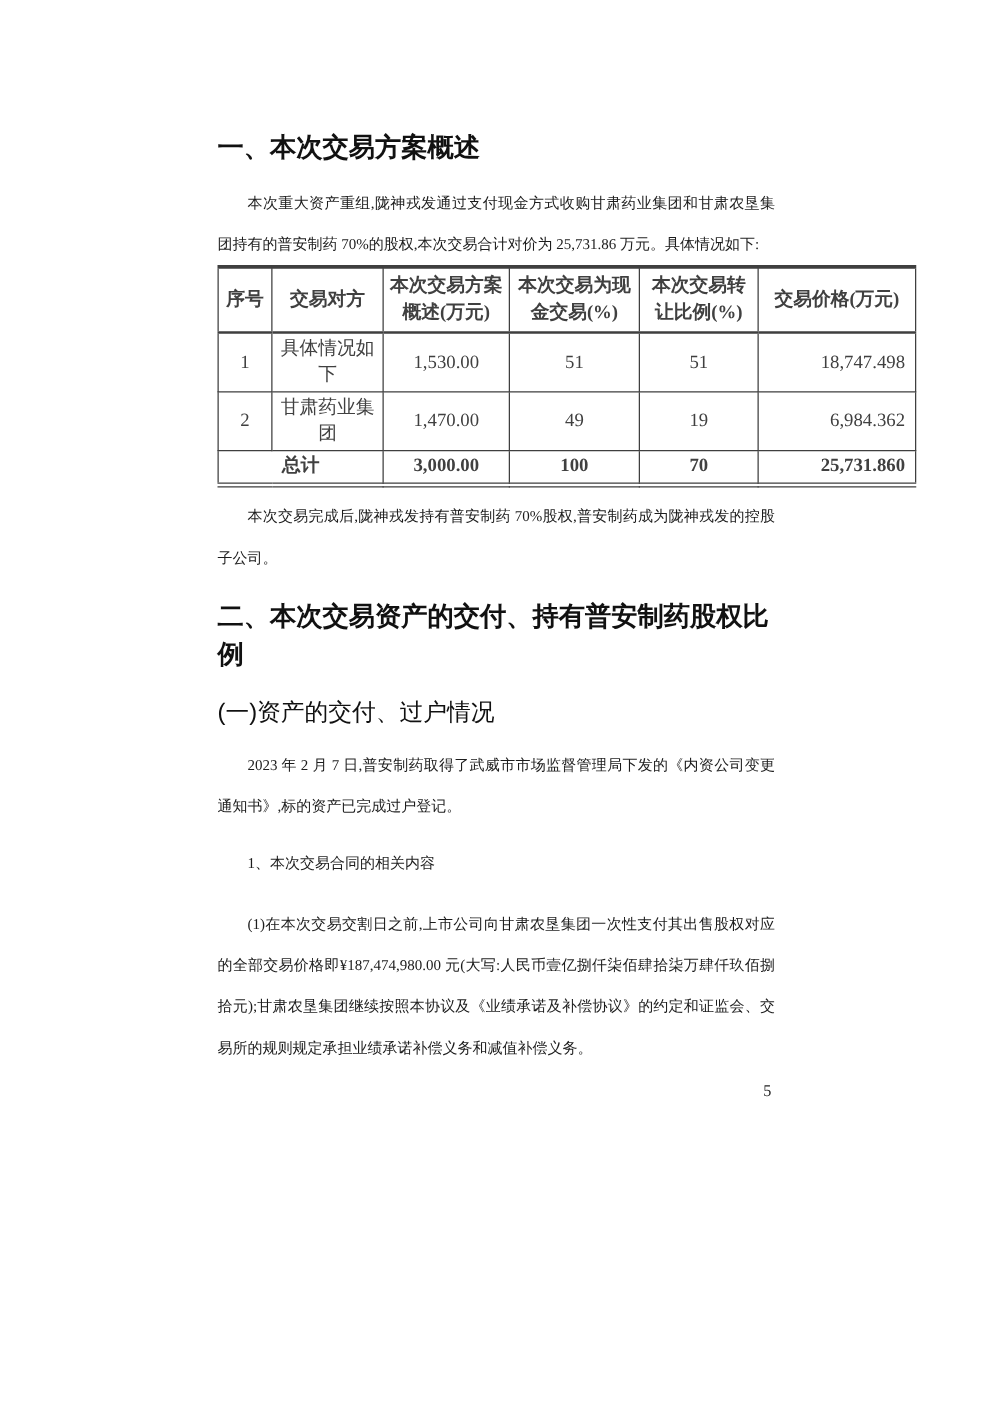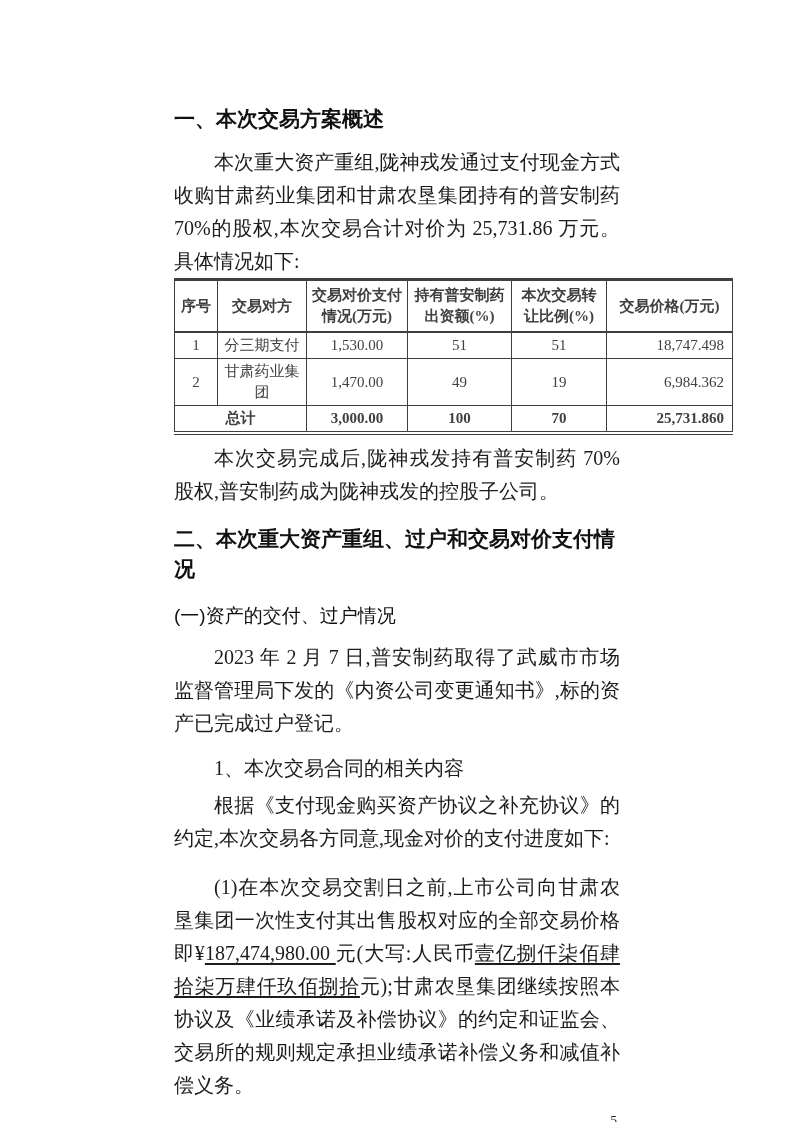--- a/index.html
+++ b/index.html
@@ -25,27 +25,27 @@
   .h2 {
     font-family: "Liberation Sans", "DejaVu Sans", sans-serif;
     font-weight: 400;
     font-size: 19px;
     line-height: 27px;
     margin: 0;
     color: #111;
   }
   .body {
     font-family: "Liberation Serif", "DejaVu Serif", serif;
-    font-size: 20px;
+    font-size: 12px;
     line-height: 33px;
     text-align: justify;
     text-indent: 2em;
     margin: 0;
   }
-  .u { text-decoration: underline; text-underline-offset: 3px; }
+  .u { text-underline-offset: 3px; }
 
   
   [data-name="paragraph-overview"]       { margin-top: 12px; }
   [data-name="deal-table"]               { margin-top: 0; }
   [data-name="paragraph-post-deal"]      { margin-top: 7px; }
   [data-name="paragraph-cash-deal"]      { margin-top: 0; }
   [data-name="section-heading-delivery"] { margin-top: 16px; }
   [data-name="subsection-heading-asset"] { margin-top: 18px; }
   [data-name="paragraph-registration"]   { margin-top: 12px; }
   [data-name="subsection-heading-payment"]{ margin-top: 16px; }
@@ -113,30 +113,30 @@
         <col class="col-party">
         <col class="col-capital">
       <col class="col-equity">
         <col class="col-transfer">
         <col class="col-price">
     </colgroup>
     <thead>
       <tr data-name="table-header-row">
         <th data-name="col-header-index">序号</th>
         <th data-name="col-header-party">交易对方</th>
-        <th data-name="col-header-capital">交易对价支付情况(万元)</th>
-        <th data-name="col-header-equity">持有普安制药出资额(%)</th>
+        <th data-name="col-header-capital">本次交易方案概述(万元)</th>
+        <th data-name="col-header-equity">本次交易为现金交易(%)</th>
         <th data-name="col-header-transfer">本次交易转让比例(%)</th>
         <th data-name="col-header-price">交易价格(万元)</th>
       </tr>
     </thead>
     <tbody>
       <tr data-name="table-row">
         <td data-name="cell-index">1</td>
-        <td data-name="cell-party">分三期支付</td>
+        <td data-name="cell-party">具体情况如下</td>
         <td data-name="cell-capital">1,530.00</td>
         <td data-name="cell-equity">51</td>
         <td data-name="cell-transfer">51</td>
         <td class="price" data-name="cell-price">18,747.498</td>
       </tr>
       <tr data-name="table-row">
         <td data-name="cell-index">2</td>
         <td data-name="cell-party">甘肃药业集团</td>
         <td data-name="cell-capital">1,470.00</td>
         <td data-name="cell-equity">49</td>
@@ -149,30 +149,29 @@
         <td data-name="cell-total-equity">100</td>
         <td data-name="cell-total-transfer">70</td>
         <td class="price" data-name="cell-total-price">25,731.860</td>
       </tr>
     </tbody>
   </table>
 
   <p class="body" data-name="paragraph-post-deal">本次交易完成后,陇神戎发持有普安制药 70%股权,普安制药成为陇神戎发的控股子公司。</p>
 
 
-  <h1 class="h1" data-name="section-heading-delivery">二、本次重大资产重组、过户和交易对价支付情况</h1>
+  <h1 class="h1" data-name="section-heading-delivery">二、本次交易资产的交付、持有普安制药股权比例</h1>
 
   <h2 class="h2" data-name="subsection-heading-asset">(一)资产的交付、过户情况</h2>
 
   <p class="body" data-name="paragraph-registration">2023 年 2 月 7 日,普安制药取得了武威市市场监督管理局下发的《内资公司变更通知书》,标的资产已完成过户登记。</p>
 
 
   <p class="body" data-name="paragraph-contract-item">1、本次交易合同的相关内容</p>
 
-  <p class="body" data-name="paragraph-agreement">根据《支付现金购买资产协议之补充协议》的约定,本次交易各方同意,现金对价的支付进度如下:</p>
 
   <p class="body" data-name="paragraph-payment-1">
     <span data-name="payment1-text">(1)在本次交易交割日之前,上市公司向甘肃农垦集团一次性支付其出售股权对应的全部交易价格即¥</span><span class="u" data-name="payment1-amount-figure">187,474,980.00 </span><span data-name="payment1-text">元(大写:人民币</span><span class="u" data-name="payment1-amount-words">壹亿捌仟柒佰肆拾柒万肆仟玖佰捌拾</span><span data-name="payment1-text">元);甘肃农垦集团继续按照本协议及《业绩承诺及补偿协议》的约定和证监会、交易所的规则规定承担业绩承诺补偿义务和减值补偿义务。</span>
   </p>
 
 
   <div class="pagenum" data-name="page-number">5</div>
 
 </div>
 

